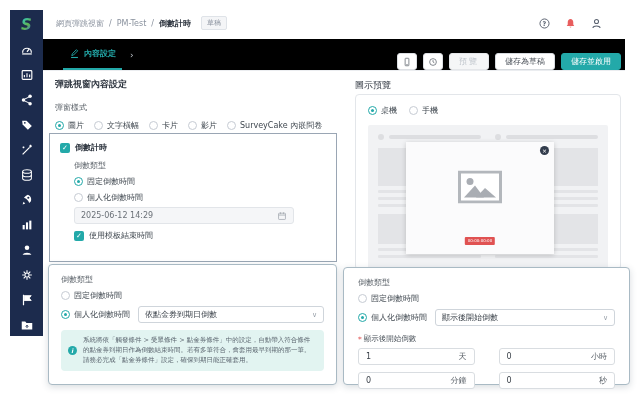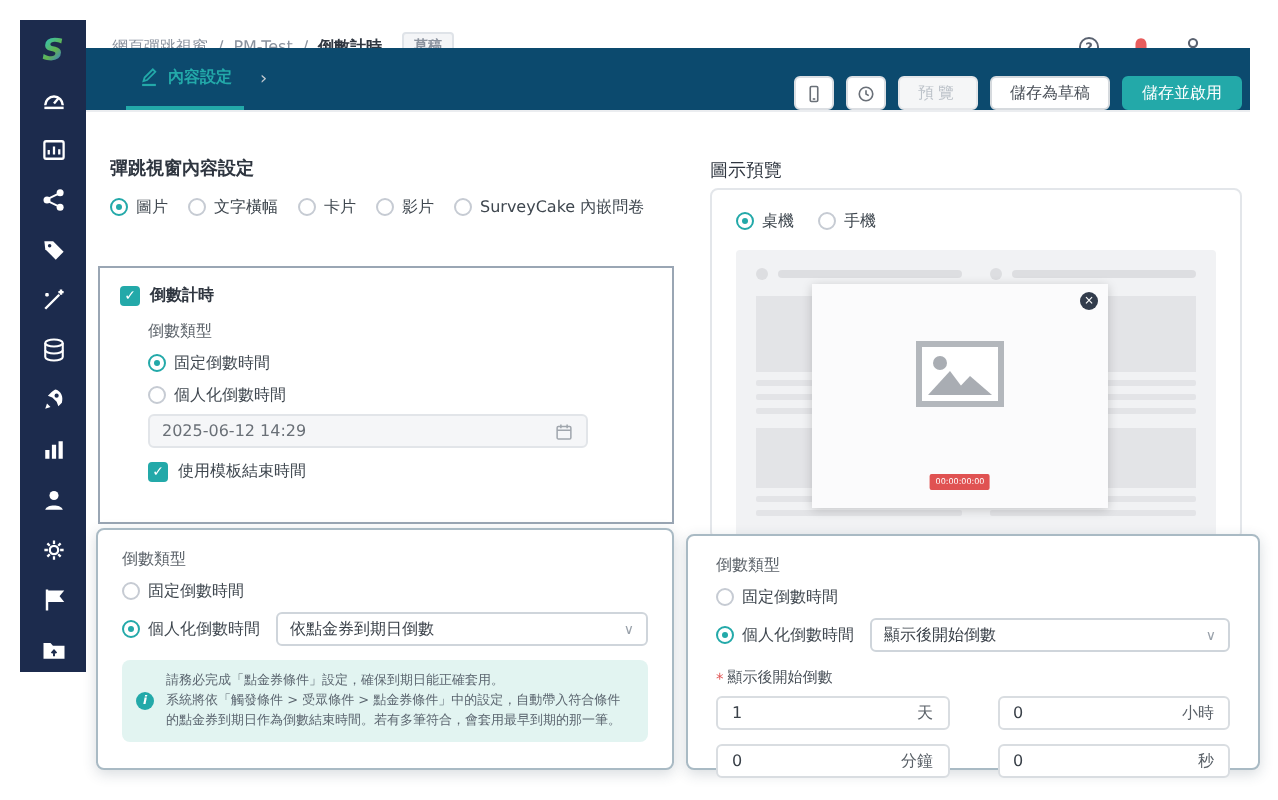--- a/index.html
+++ b/index.html
@@ -12,27 +12,27 @@
   .sidebar .nav-ic { width:15px; height:15px; display:flex; align-items:center; justify-content:center; flex:none; cursor:pointer; }
   .sidebar svg { width:14px; height:14px; }
   .logo-s { font-size:15px; font-weight:bold; font-style:italic;
             background:linear-gradient(135deg,#35c3b2 20%,#62b44f 55%,#3a7bd5 85%); -webkit-background-clip:text; background-clip:text; color:transparent; }
 
   
   .topbar { position:absolute; left:43px; top:10px; width:582px; height:26px; background:#fff;
             display:flex; align-items:center; padding:0 22px 0 13px; }
   .crumbs { display:flex; align-items:center; gap:5px; font-size:8px; color:#8a929e; }
   .crumbs .cur { color:#2f3640; font-weight:bold; }
-  .badge { font-size:7px; color:#8a929e; background:#f4f5f7; border:1px solid #dfe3e8; border-radius:2px; padding:1px 5px; margin-left:5px;font-weight:bold; }
+  .badge { font-size:7px; color:#8a929e; background:#f4f5f7; border:1px solid #dfe3e8; border-radius:2px; padding:1px 5px; margin-left:5px; }
   .top-icons { margin-left:auto; display:flex; align-items:center; gap:13px; }
   .top-icons svg { width:13px; height:13px; display:block; }
 
   
-  .toolbar { position:absolute; left:43px; top:24px; width:582px; height:32px; border-bottom:1px solid #ebedf0;
-             display:flex; align-items:stretch; padding-left:20px; background:#0c4a6e; }
+  .toolbar { position:absolute; left:43px; top:39px; width:582px; height:32px; border-bottom:1px solid #ebedf0;
+             display:flex; align-items:stretch; padding-left:20px; background:#000000; }
   .tab { display:flex; align-items:center; gap:4px; font-size:8px; padding:0 6px; color:#98a0aa; cursor:pointer; }
   .tab.active { color:#23a9a9; font-weight:bold; border-bottom:2px solid #23a9a9; }
   .tab-sep { display:flex; align-items:center; color:#c2c8cf; font-size:9px; padding:0 8px; }
   .tab svg { width:11px; height:11px; }
   .actions { margin-left:auto; display:flex; align-items:flex-end; gap:6px; padding-right:4px; }
   .icon-btn { width:20px; height:17px; border:1px solid #dcdfe3; border-radius:3px; background:#fff;
               display:flex; align-items:center; justify-content:center; cursor:pointer; }
   .icon-btn svg { width:10px; height:10px; }
   .btn { font-size:8px; height:17px; padding:0 9px; border-radius:3px; display:flex; align-items:center; cursor:pointer; }
   .btn.disabled { background:#f5f6f7; border:1px solid #e4e6e9; color:#bcc2c9; letter-spacing:2px; }
@@ -251,20 +251,21 @@
           </svg>
         </span>
       <button class="btn disabled">預覽</button>
       <button class="btn ghost">儲存為草稿</button>
       <button class="btn primary">儲存並啟用</button>
     </div>
   </div>
 
   <div class="left-panel">
     <div class="sec-title">彈跳視窗內容設定</div>
+    <div class="field-label">彈窗樣式</div>
     <div class="style-row">
       <label class="opt">
           <span class="radio sel"></span>
           <span>圖片</span>
         </label>
       <label class="opt">
           <span class="radio"></span>
           <span>文字橫幅</span>
         </label>
       <label class="opt">
@@ -381,22 +382,22 @@
           <span class="radio sel"></span>
           <span>個人化倒數時間</span>
         </label>
       <div class="sel-box">
         <span>依點金券到期日倒數</span>
         <span class="chev">∨</span>
       </div>
     </div>
     <div class="info-box">
       <span class="info-ic">i</span>
+      <p>系統將依「觸發條件 &gt; 受眾條件 &gt; 點金券條件」中的設定，自動帶入符合條件的點金券到期日作為倒數結束時間。若有多筆符合，會套用最早到期的那一筆。</p>
       <p>請務必完成「點金券條件」設定，確保到期日能正確套用。</p>
-      <p>系統將依「觸發條件 &gt; 受眾條件 &gt; 點金券條件」中的設定，自動帶入符合條件的點金券到期日作為倒數結束時間。若有多筆符合，會套用最早到期的那一筆。</p>
     </div>
   </div>
 
   <div class="callout callout-right">
     <div class="field-label">倒數類型</div>
     <div class="stack">
       <label class="opt">
           <span class="radio"></span>
           <span>固定倒數時間</span>
         </label>

